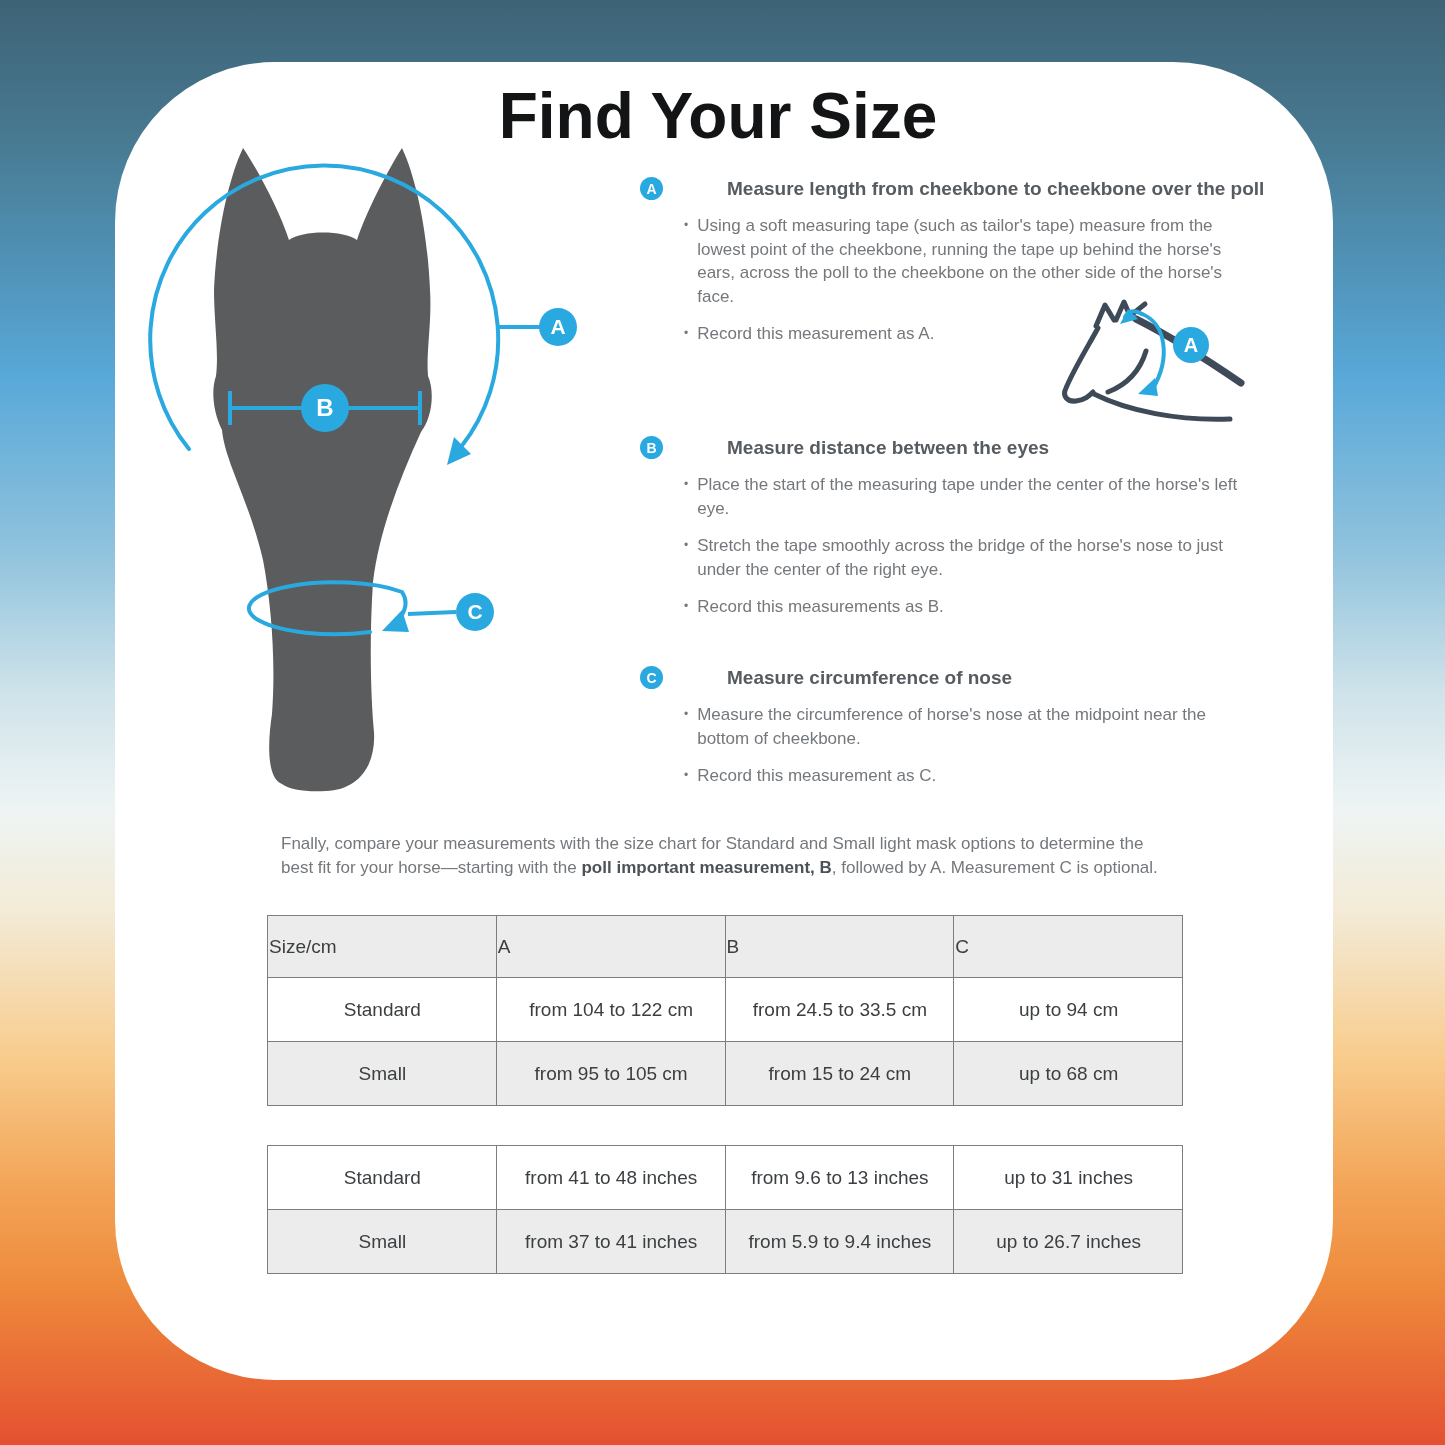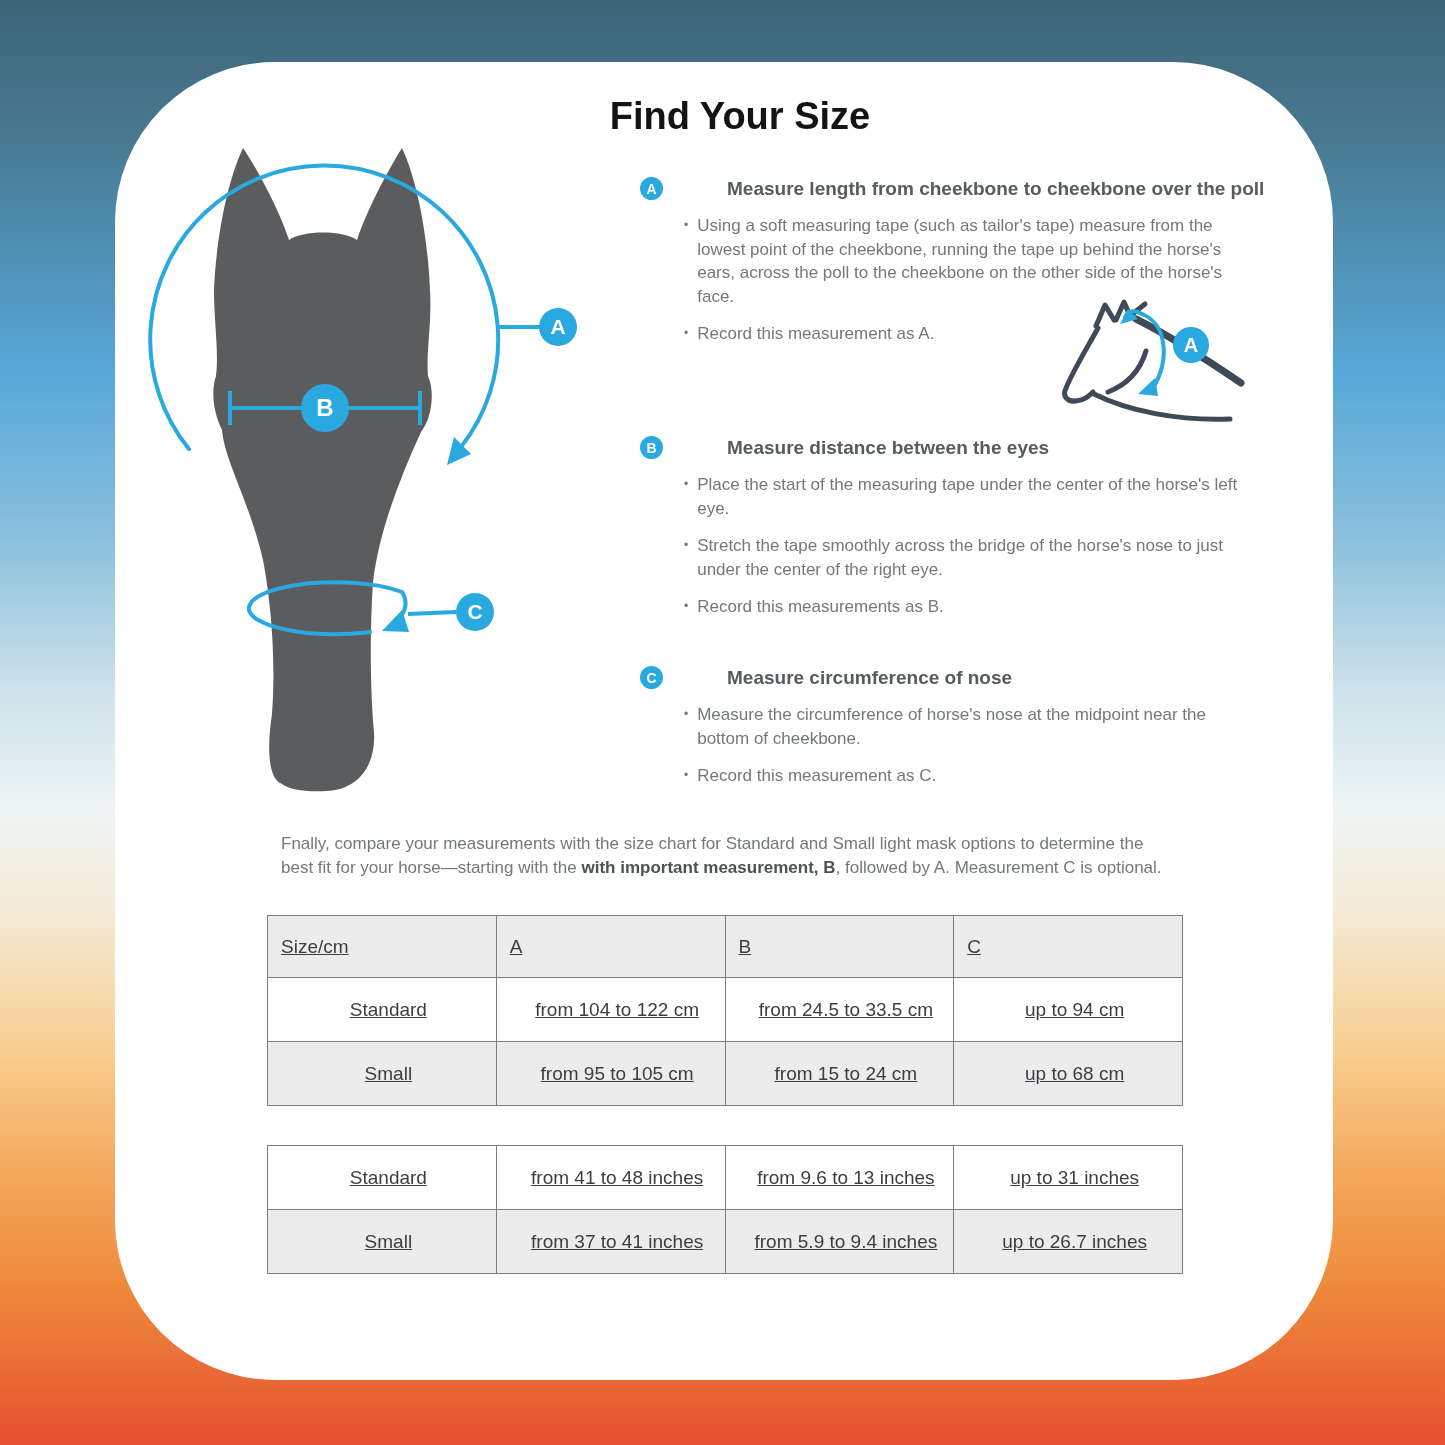--- a/index.html
+++ b/index.html
@@ -9,22 +9,22 @@
     background:linear-gradient(180deg,
       #3e6377 0%, #47788f 9%, #58a8d8 26%, #8fc2dd 38%,
       #cfe3ea 48%, #eef4f4 56%, #f3ebd7 63%, #f8cd8e 73%,
       #f3a558 82%, #ee8a3c 89%, #e55030 100%);
   }
   .card{
     position:absolute;left:115px;top:62px;width:1218px;height:1318px;
     background:#ffffff;border-radius:160px;
   }
   .title{
-    position:absolute;left:131px;top:86px;width:1218px;
-    text-align:center;font-size:38px;line-height:60px;font-weight:700;
+    position:absolute;left:109px;top:86px;width:1218px;
+    text-align:center;font-size:64px;line-height:60px;font-weight:700;
     color:#121416;letter-spacing:0px;
   }
   
   .section{position:absolute;left:640px;width:648px;}
   .sec-a{top:177px;}
   .sec-b{top:436px;}
   .sec-c{top:666px;}
   .sec-head{display:flex;align-items:flex-start;gap:16px;}
   .badge{
     flex:0 0 auto;width:23px;height:23px;border-radius:50%;
@@ -48,21 +48,21 @@
   .closing b{color:#4d5256;}
   
   table.size{
     position:absolute;left:267px;width:916px;
     border-collapse:collapse;table-layout:fixed;
     font-size:19px;color:#3b3f42;
   }
   .t-cm{top:915px;} .t-in{top:1145px;}
   table.size th,table.size td{
     border:1.5px solid #7d7d7d;text-align:left;font-weight:400;
-    padding:0 0 0 13px;vertical-align:middle;text-decoration:underline;
+    padding:0 0 0 1px;vertical-align:middle;
   }
   table.size th{height:61px;background:#ececec;}
   table.size td{height:63px;text-align:center;}
   table.size tr.alt td{background:#ececec;}
   
   .main-diagram{position:absolute;left:130px;top:140px;}
   .mini-diagram{position:absolute;left:1058px;top:293px;}
   .blue{stroke:#29a9e0;}
 </style>
 </head>
@@ -180,21 +180,21 @@
     <g fill="none" stroke="#29a9e0" stroke-width="4" stroke-linecap="round">
       <path d="M 84 21 C 107 30, 114 64, 94 97"></path>
       <path d="M 84 21 C 76 16, 70 18, 67 24"></path>
     </g>
     <polygon points="62,31 70,16 80,26" fill="#29a9e0"></polygon>
     <polygon points="80,101 97,85 100,103" fill="#29a9e0"></polygon>
     <circle cx="133" cy="52" r="18" fill="#29a9e0"></circle>
     <text x="133" y="59" text-anchor="middle" font-size="20" font-weight="700" fill="#ffffff">A</text>
   </svg>
 
-  <div class="closing"><span>Fnally, compare your measurements with the size chart for Standard and Small light mask options to determine the best fit for your horse—starting with the </span><b>with important measurement, B</b><span>, followed by A. Measurement C is optional.</span></div>
+  <div class="closing"><span>Fnally, compare your measurements with the size chart for Standard and Small light mask options to determine the best fit for your horse—starting with the </span><b>poll important measurement, B</b><span>, followed by A. Measurement C is optional.</span></div>
 
   <table class="size t-cm">
     <tbody>
         <tr>
       <th>Size/cm</th>
       <th>A</th>
       <th>B</th>
       <th>C</th>
     </tr>
     <tr>

